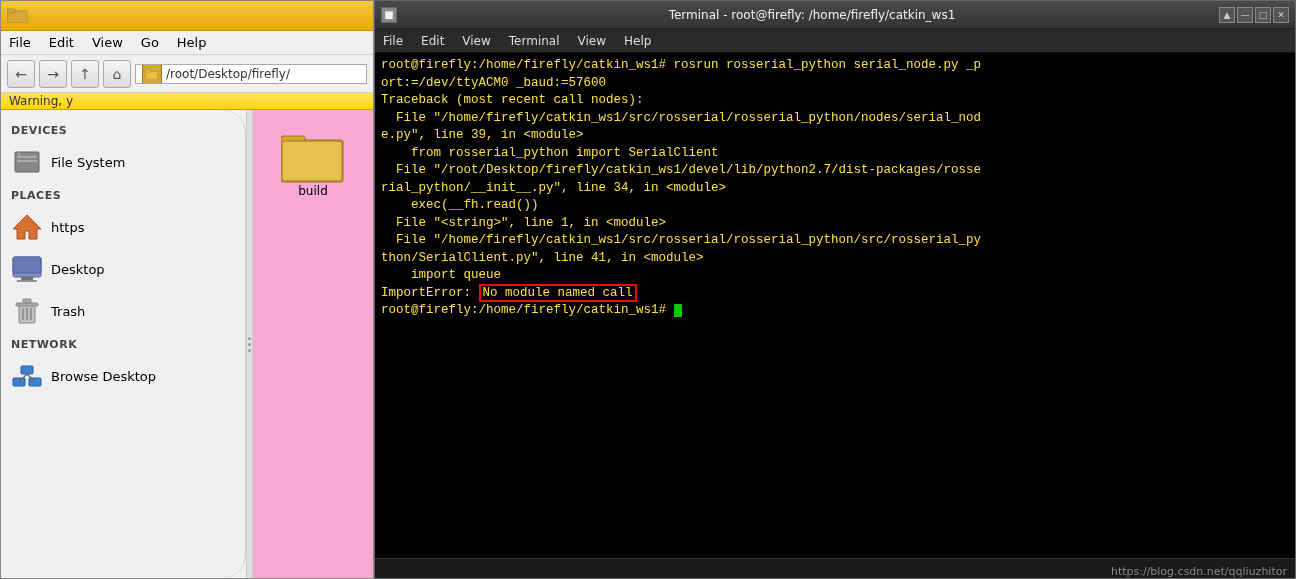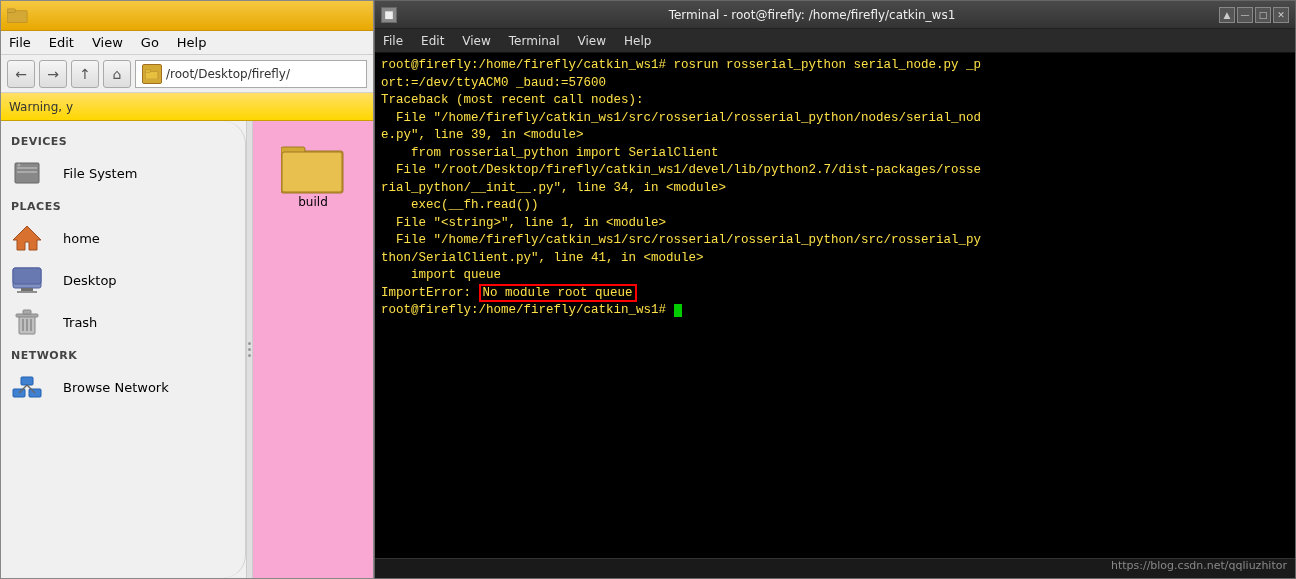--- a/index.html
+++ b/index.html
@@ -64,41 +64,41 @@
       background: linear-gradient(to bottom, #f5f5f5, #ddd);
       border: 1px solid #aaa;
       border-radius: 3px;
       display: flex; align-items: center; justify-content: center;
       cursor: pointer;
       font-size: 14px;
       color: #555;
     }
     .fm-address-bar {
       flex: 1;
-      height: 28px;
+      height: 20px;
       border: 1px solid #aaa;
       padding: 1px 6px;
       font-size: 12px;
       background: white;
       display: flex; align-items: center; overflow: hidden;
     }
     .fm-address-icon {
       width: 20px;
       height: 20px;
       background: #d4a835;
       border: 1px solid #a07020;
       border-radius: 2px;
       margin-right: 4px;
       flex-shrink: 0;
       display: flex; align-items: center; justify-content: center;
     }
 
     
     .fm-warning {
-      height: 28px;
+      height: 17px;
       background: linear-gradient(to bottom, #ffe066, #ffd700);
       display: flex;
       align-items: center;
       padding: 0 8px;
       font-size: 12px;
       color: #333;
       border-bottom: 1px solid #c8a000;
     }
 
     
@@ -122,21 +122,21 @@
       font-size: 11px;
       font-weight: bold;
       color: #444;
       padding: 6px 10px 4px 10px;
       letter-spacing: 0.5px;
     }
     .fm-sidebar-item {
       display: flex;
       align-items: center;
       padding: 5px 10px;
-      gap: 20px;
+      gap: 8px;
       cursor: pointer;
       font-size: 13px;
     }
     .sidebar-icon {
       width: 32px;
       height: 32px;
       flex-shrink: 0;
       display: flex; align-items: center; justify-content: center;
     }
 
@@ -253,21 +253,21 @@
       width: 8px;
       height: 13px;
       background: #00cc00;
       vertical-align: text-bottom;
     }
 
     .term-footer {
       height: 20px;
       background: #1a1a1a;
       display: flex;
-      align-items: flex-start;
+      align-items: flex-end;
       justify-content: flex-end;
       padding: 0 8px;
       font-size: 11px;
       color: #888;
       border-top: 1px solid #333;
     }
   </style>
 </head>
 <body>
 
@@ -327,21 +327,21 @@
         <span>File System</span>
       </div>
 
       <div class="fm-section-header">PLACES</div>
       <div class="fm-sidebar-item">
         <div class="sidebar-icon">
           <svg viewBox="0 0 32 32" width="32" height="32">
             <polygon points="16,4 2,18 6,18 6,28 14,28 14,20 18,20 18,28 26,28 26,18 30,18" fill="#d87030" stroke="#a05020" stroke-width="1" stroke-linejoin="round"></polygon>
           </svg>
         </div>
-        <span>home</span>
+        <span>https</span>
       </div>
       <div class="fm-sidebar-item">
         <div class="sidebar-icon">
           <svg viewBox="0 0 32 32" width="32" height="32">
             <rect x="2" y="4" width="28" height="20" rx="2" fill="#8090c0" stroke="#5060a0" stroke-width="1"></rect>
             <rect x="2" y="4" width="28" height="16" rx="2" fill="#6878b0" stroke="#5060a0" stroke-width="1"></rect>
             <rect x="10" y="24" width="12" height="3" fill="#707070"></rect>
             <rect x="6" y="27" width="20" height="2" fill="#909090"></rect>
           </svg>
         </div>
@@ -365,21 +365,21 @@
       <div class="fm-sidebar-item">
         <div class="sidebar-icon">
           <svg viewBox="0 0 32 32" width="32" height="32">
             <rect x="2" y="18" width="12" height="8" rx="1" fill="#4080d0" stroke="#2060b0" stroke-width="1"></rect>
             <rect x="18" y="18" width="12" height="8" rx="1" fill="#4080d0" stroke="#2060b0" stroke-width="1"></rect>
             <rect x="10" y="6" width="12" height="8" rx="1" fill="#4080d0" stroke="#2060b0" stroke-width="1"></rect>
             <line x1="8" y1="22" x2="16" y2="14" stroke="#666" stroke-width="1.5"></line>
             <line x1="24" y1="22" x2="16" y2="14" stroke="#666" stroke-width="1.5"></line>
           </svg>
         </div>
-        <span>Browse Network</span>
+        <span>Browse Desktop</span>
       </div>
 
     </div>
 
     <div class="fm-drag-handle">
       <div class="fm-drag-dot"></div>
       <div class="fm-drag-dot"></div>
       <div class="fm-drag-dot"></div>
     </div>
 
@@ -428,21 +428,21 @@
       <div class="term-line">  File "/home/firefly/catkin_ws1/src/rosserial/rosserial_python/nodes/serial_nod</div>
       <div class="term-line">e.py", line 39, in &lt;module&gt;</div>
       <div class="term-line">    from rosserial_python import SerialClient</div>
       <div class="term-line">  File "/root/Desktop/firefly/catkin_ws1/devel/lib/python2.7/dist-packages/rosse</div>
       <div class="term-line">rial_python/__init__.py", line 34, in &lt;module&gt;</div>
       <div class="term-line">    exec(__fh.read())</div>
       <div class="term-line">  File "&lt;string&gt;", line 1, in &lt;module&gt;</div>
       <div class="term-line">  File "/home/firefly/catkin_ws1/src/rosserial/rosserial_python/src/rosserial_py</div>
       <div class="term-line">thon/SerialClient.py", line 41, in &lt;module&gt;</div>
       <div class="term-line">    import queue</div>
-      <div class="term-line">ImportError: <span class="term-error-highlight">No module root queue</span></div>
+      <div class="term-line">ImportError: <span class="term-error-highlight">No module named call</span></div>
       <div class="term-line">root@firefly:/home/firefly/catkin_ws1# <span class="term-cursor"></span></div>
     </div>
 
   <div class="term-footer">
     <span>https://blog.csdn.net/qqliuzhitor</span>
   </div>
 
 </div>
 
 </body></html>

